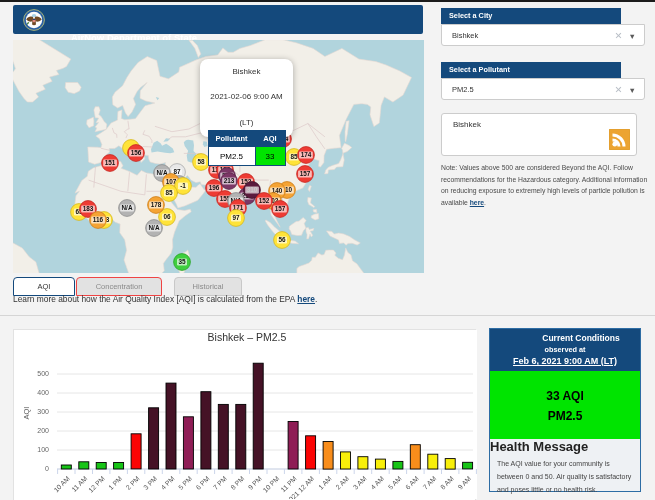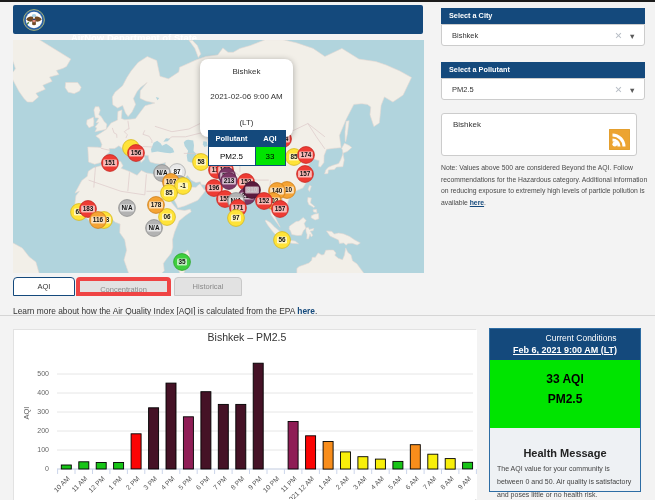--- a/index.html
+++ b/index.html
@@ -14,46 +14,46 @@
 #popup .pl2 { margin-top:16px; }
 #ptail { position:absolute; left:215px; top:90px; width:14px; height:14px; background:#fff; transform:rotate(45deg); box-shadow:1px 1px 4px rgba(0,0,0,0.25); }
 #ptab { border-collapse:collapse; margin:3px auto 0; }
 #ptab th { background:#14497c; color:#fff; font-size:7.5px; font-weight:bold; padding:3px 4px; border:1px solid #14497c; }
 #ptab td { font-size:8px; color:#000; padding:4.5px 2px; border:1px solid #14497c; }
 #ptab .c1 { background:#fff; width:47px; }
 #ptab .c2 { background:#00e400; width:30px; }
 
 .tab { position:absolute; top:277px; height:19px; font-size:7.5px; text-align:center; line-height:18px; border-radius:4px 4px 0 0; }
 #tab1 { left:13px; width:62px; background:#fff; border:1px solid #14497c; color:#333; }
-#tab2 { left:76px; width:95px; background:#e2e2e2; border:4px solid #ef4444; color:#8a8a8a; }
+#tab2 { left:76px; width:86px; background:#e2e2e2; border:1px solid #ef4444; color:#8a8a8a; }
 #tab3 { left:174px; width:68px; background:#e2e2e2; border:1px solid #c8c8c8; color:#8a8a8a; }
-#learn { left:13px; top:306px; font-size:8.4px; color:#333; }
+#learn { left:13px; top:294px; font-size:8.4px; color:#333; }
 #learn a { color:#14497c; font-weight:bold; }
 #sep { left:0px; top:315px; width:655px; height:1px; background:#d5d5d5; }
 
-.bluebar { position:absolute; left:441px; width:204px; height:16px; background:#14497c; color:#fff; font-weight:bold; font-size:7.3px; line-height:16px; padding-left:8px; }
+.bluebar { position:absolute; left:441px; width:180px; height:16px; background:#14497c; color:#fff; font-weight:bold; font-size:7.3px; line-height:16px; padding-left:8px; }
 .selbox { position:absolute; left:441px; width:204px; height:22px; background:#fff; border:1px solid #ccc; border-radius:0 0 3px 3px; font-size:7.5px; color:#333; line-height:21px; padding-left:10px; }
 .selicons { position:absolute; right:8px; top:0px; font-size:9px; }
 .selicons .xi { color:#b8bec6; font-size:9.5px; }
 .selicons .ar { color:#5a5a5a; font-size:7.5px; margin-left:6px; }
 #rssbox { left:441px; top:113px; width:196px; height:43px; background:#fff; border:1px solid #ccc; border-radius:3px; }
 #rssbox .city { position:absolute; left:11px; top:6px; font-size:8px; color:#333; }
 #note { left:441px; top:162px; width:220px; font-size:6.8px; color:#4a4a4a; line-height:11.7px; }
 #note a { color:#14497c; font-weight:bold; }
 
 #chart { left:13px; top:329px; width:463px; height:175px; background:#fff; border:1px solid #e2e2e2; }
 
 #cc { left:489px; top:328px; width:152px; height:164px; border:1px solid #2e6da4; background:#eef1f4; }
 #cc .hd { background:#14497c; color:#fff; text-align:center; padding:4px 0 5px; }
-#cc .hd .l1 { font-size:8.5px; font-weight:normal;padding-left:32px; }
+#cc .hd .l1 { font-size:8.5px; font-weight:bold;padding-left:32px; }
 #cc .hd .l2 { font-size:7.3px; font-weight:bold; margin-top:2px;}
 #cc .hd .l3 { font-size:9px; font-weight:bold; margin-top:2px;text-decoration:underline;}
-#cc .grn { background:#00e400; color:#000; text-align:center; height:68px; padding-top:10px; }
+#cc .grn { background:#00e400; color:#000; text-align:center; height:68px; padding-top:16px; }
 #cc .grn div { font-size:12px; font-weight:bold; line-height:19.5px; }
-#cc .hm { text-align:center; font-size:11px; font-weight:bold; color:#222; margin-top:19px; }
+#cc .hm { font-size:13px; font-weight:bold; color:#222; margin-top:0; }
 #cc .hmtxt { font-size:7px; color:#444; padding:3px 0 0 7px; line-height:13.2px; text-align:left; }
 </style>
 </head>
 <body>
 <div class="abs" id="topbar"></div>
 <div class="abs" id="hdr">
   <svg class="abs" style="left:10px;top:3.5px" width="22" height="22" viewBox="0 0 22 22">
     <circle cx="11" cy="11" r="10.4" fill="#2b61a4" stroke="#b6bc77" stroke-width="0.9"></circle>
     <circle cx="11" cy="11" r="8.2" fill="#fcfdfd"></circle>
     <circle cx="11" cy="7.4" r="2.3" fill="#a9d3e8"></circle>
@@ -391,20 +391,21 @@
 <rect x="431.2" y="128.6" width="10" height="10.5" fill="#f8ef0a" stroke="#000" stroke-width="0.9"></rect>
 <text x="440.2" y="149.0" font-size="6.8" fill="#555" text-anchor="end" font-family="Liberation Sans" transform="rotate(-45 440.2 149.0)">8 AM</text>
 <rect x="448.6" y="132.3" width="10" height="6.6" fill="#17c417" stroke="#000" stroke-width="0.9"></rect>
 <text x="457.6" y="149.0" font-size="6.8" fill="#555" text-anchor="end" font-family="Liberation Sans" transform="rotate(-45 457.6 149.0)">9 AM</text>
     </svg>
 </div>
 
 <div class="abs" id="cc">
   <div class="hd">
     <div class="l1">Current Conditions</div>
+    <div class="l2">observed at</div>
     <div class="l3">Feb 6, 2021 9:00 AM (LT)</div>
   </div>
   <div class="grn">
     <div>33 AQI</div>
     <div>PM2.5</div>
   </div>
   <div class="hm">Health Message</div>
   <div class="hmtxt">The AQI value for your community is<br>between 0 and 50. Air quality is satisfactory<br>and poses little or no health risk.</div>
 </div>
 

